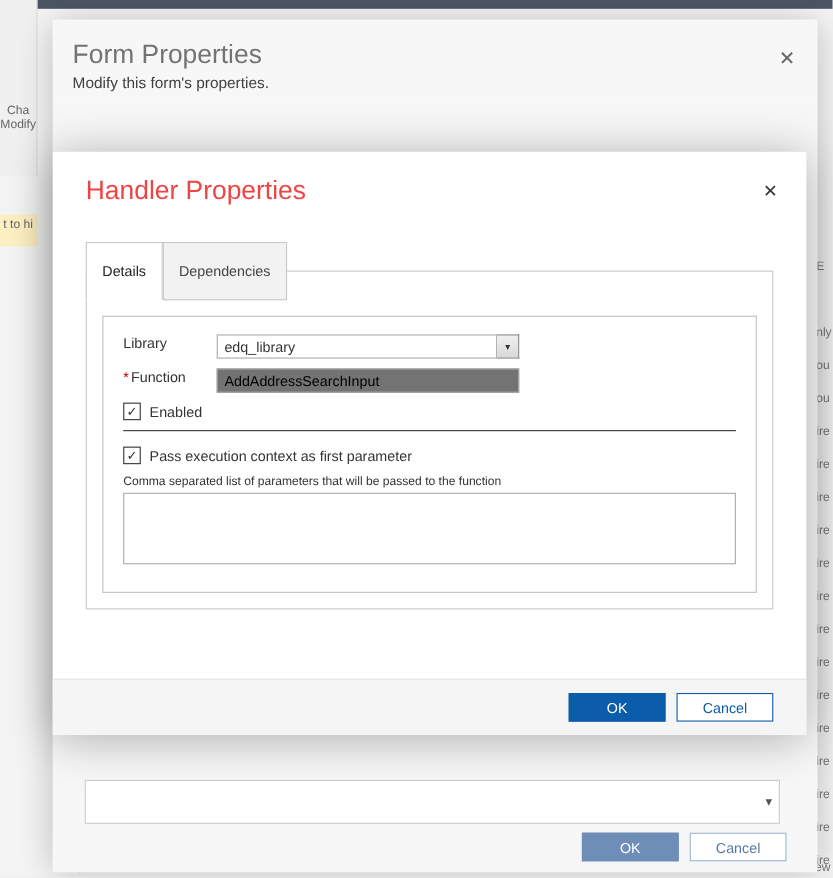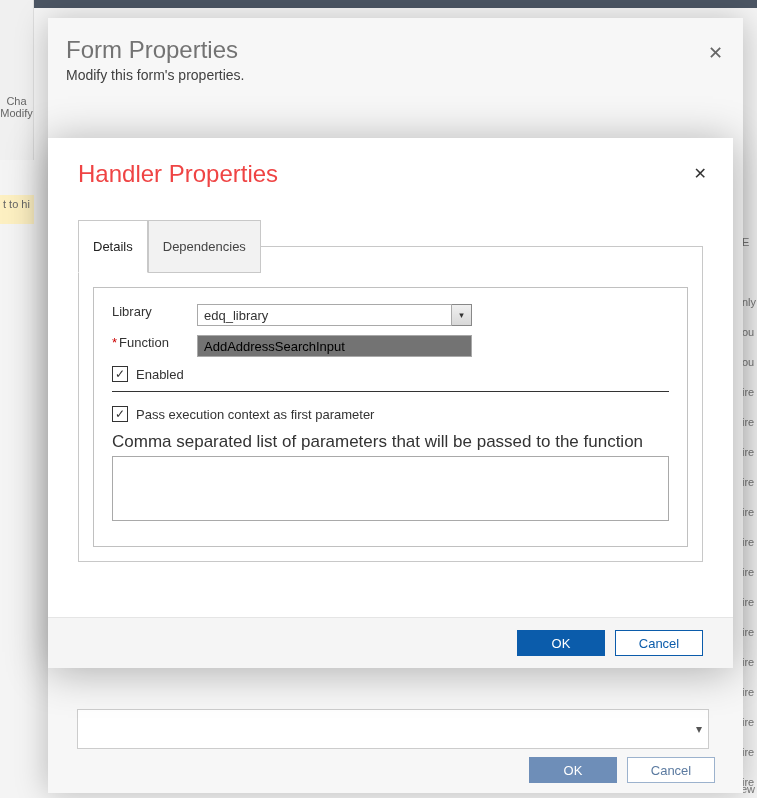--- a/index.html
+++ b/index.html
@@ -285,21 +285,21 @@
   margin-top: 20px;
   margin-bottom: 4px;
 }
 .hr {
   border: none;
   border-top: 1.5px solid #333;
   margin-bottom: 14px;
 }
 
 .help-text {
-  font-size: 17px;
+  font-size: 11px;
   color: #333;
   margin-top: 10px;
   margin-bottom: 4px;
 }
 .param-box {
   width: 100%;
   height: 65px;
   border: 1px solid #a9a9a9;
   background: #fff;
   resize: none;

